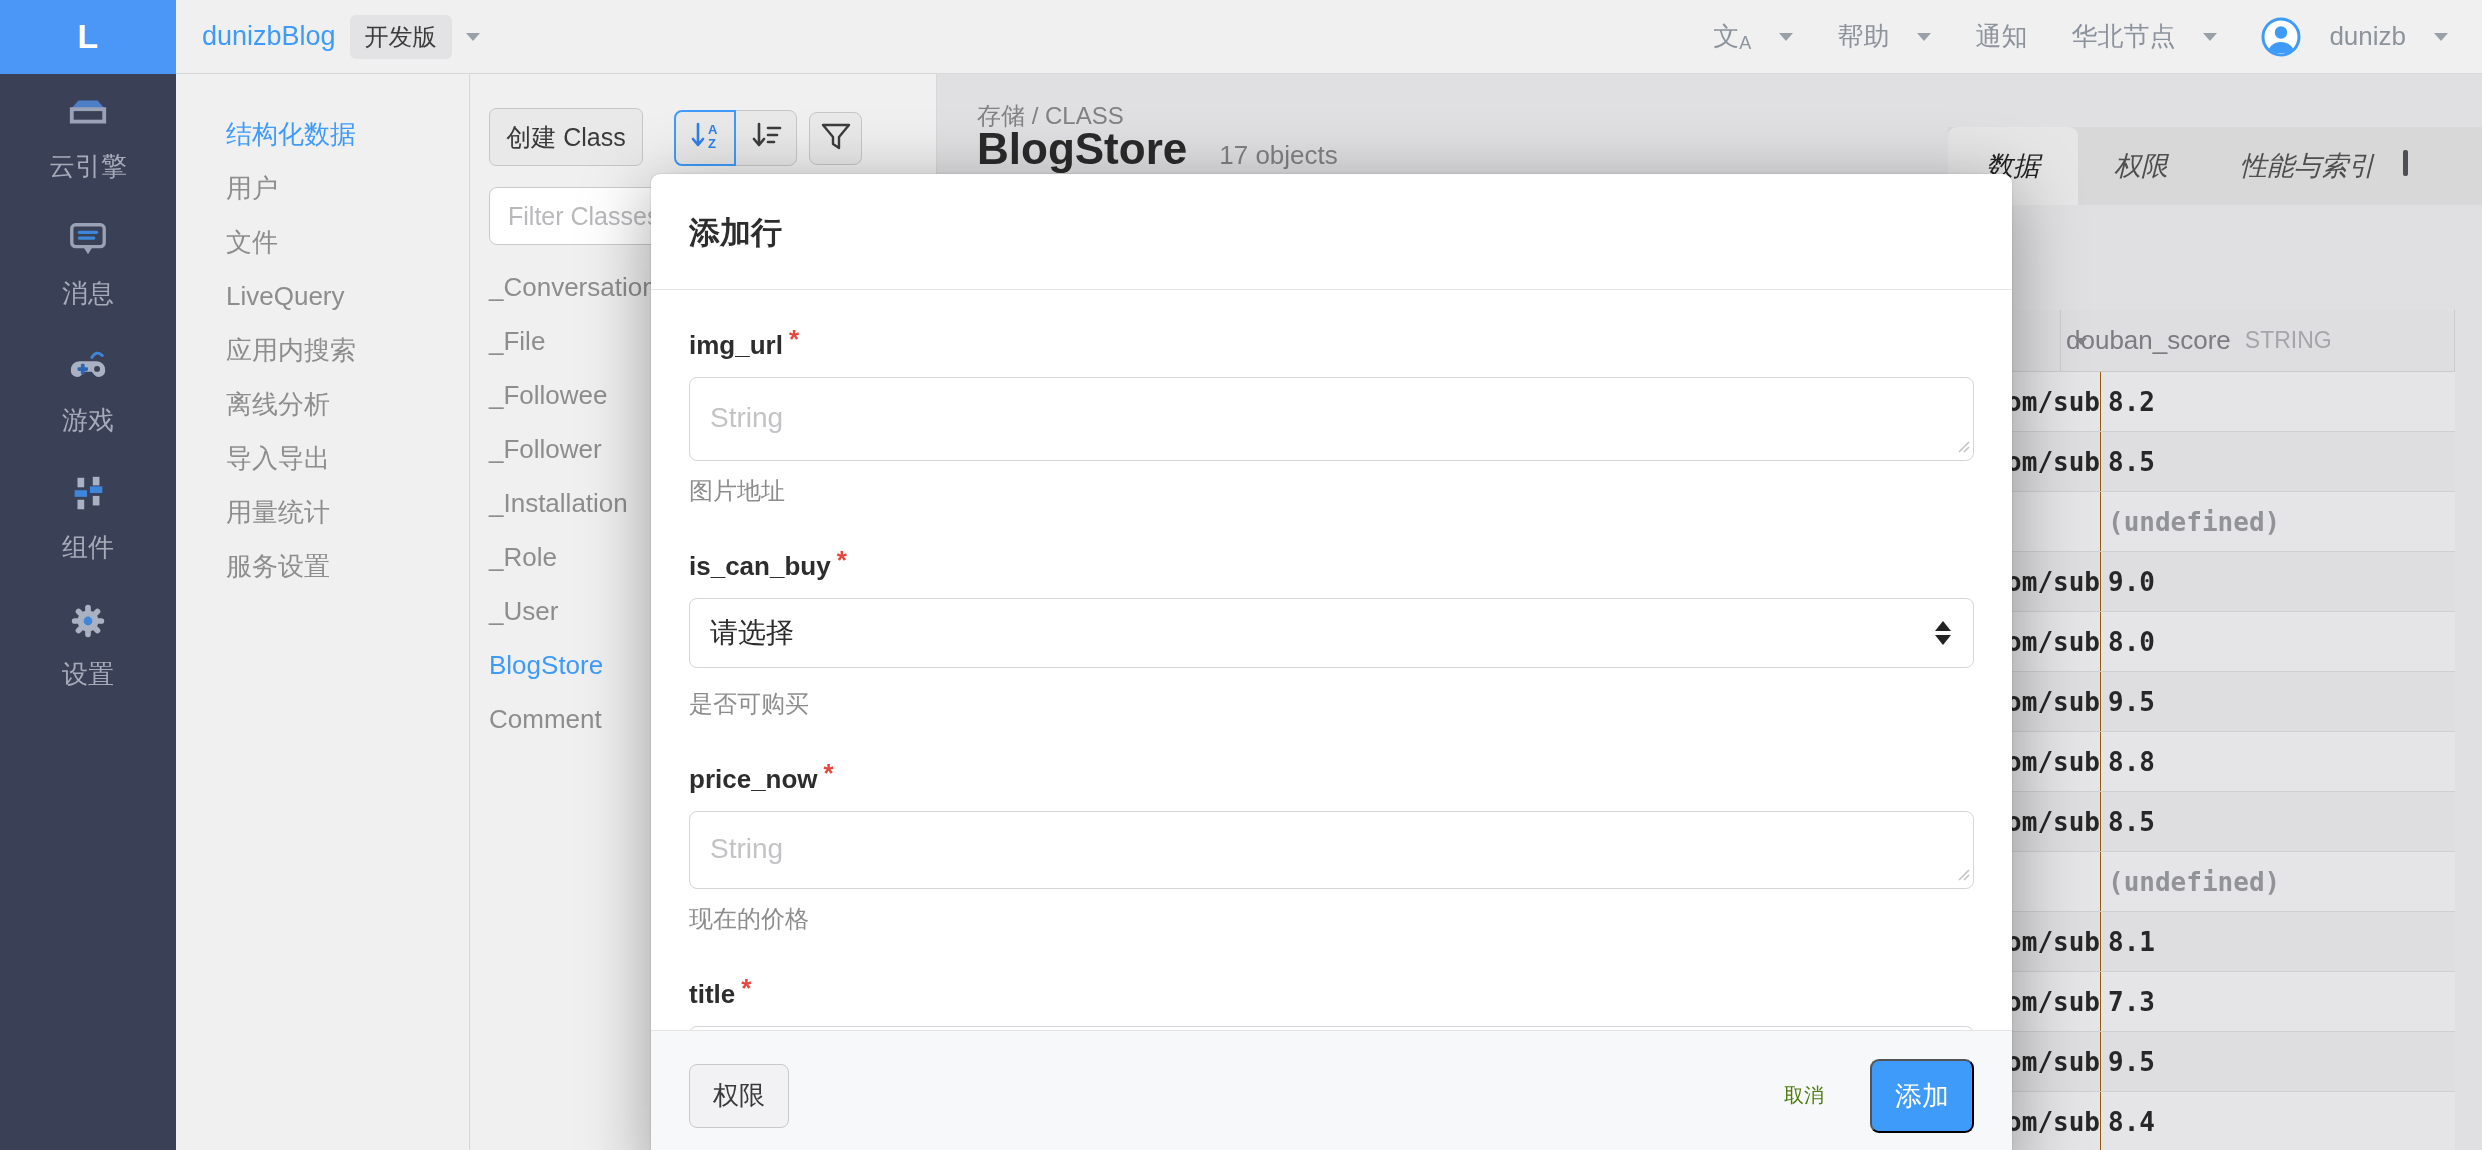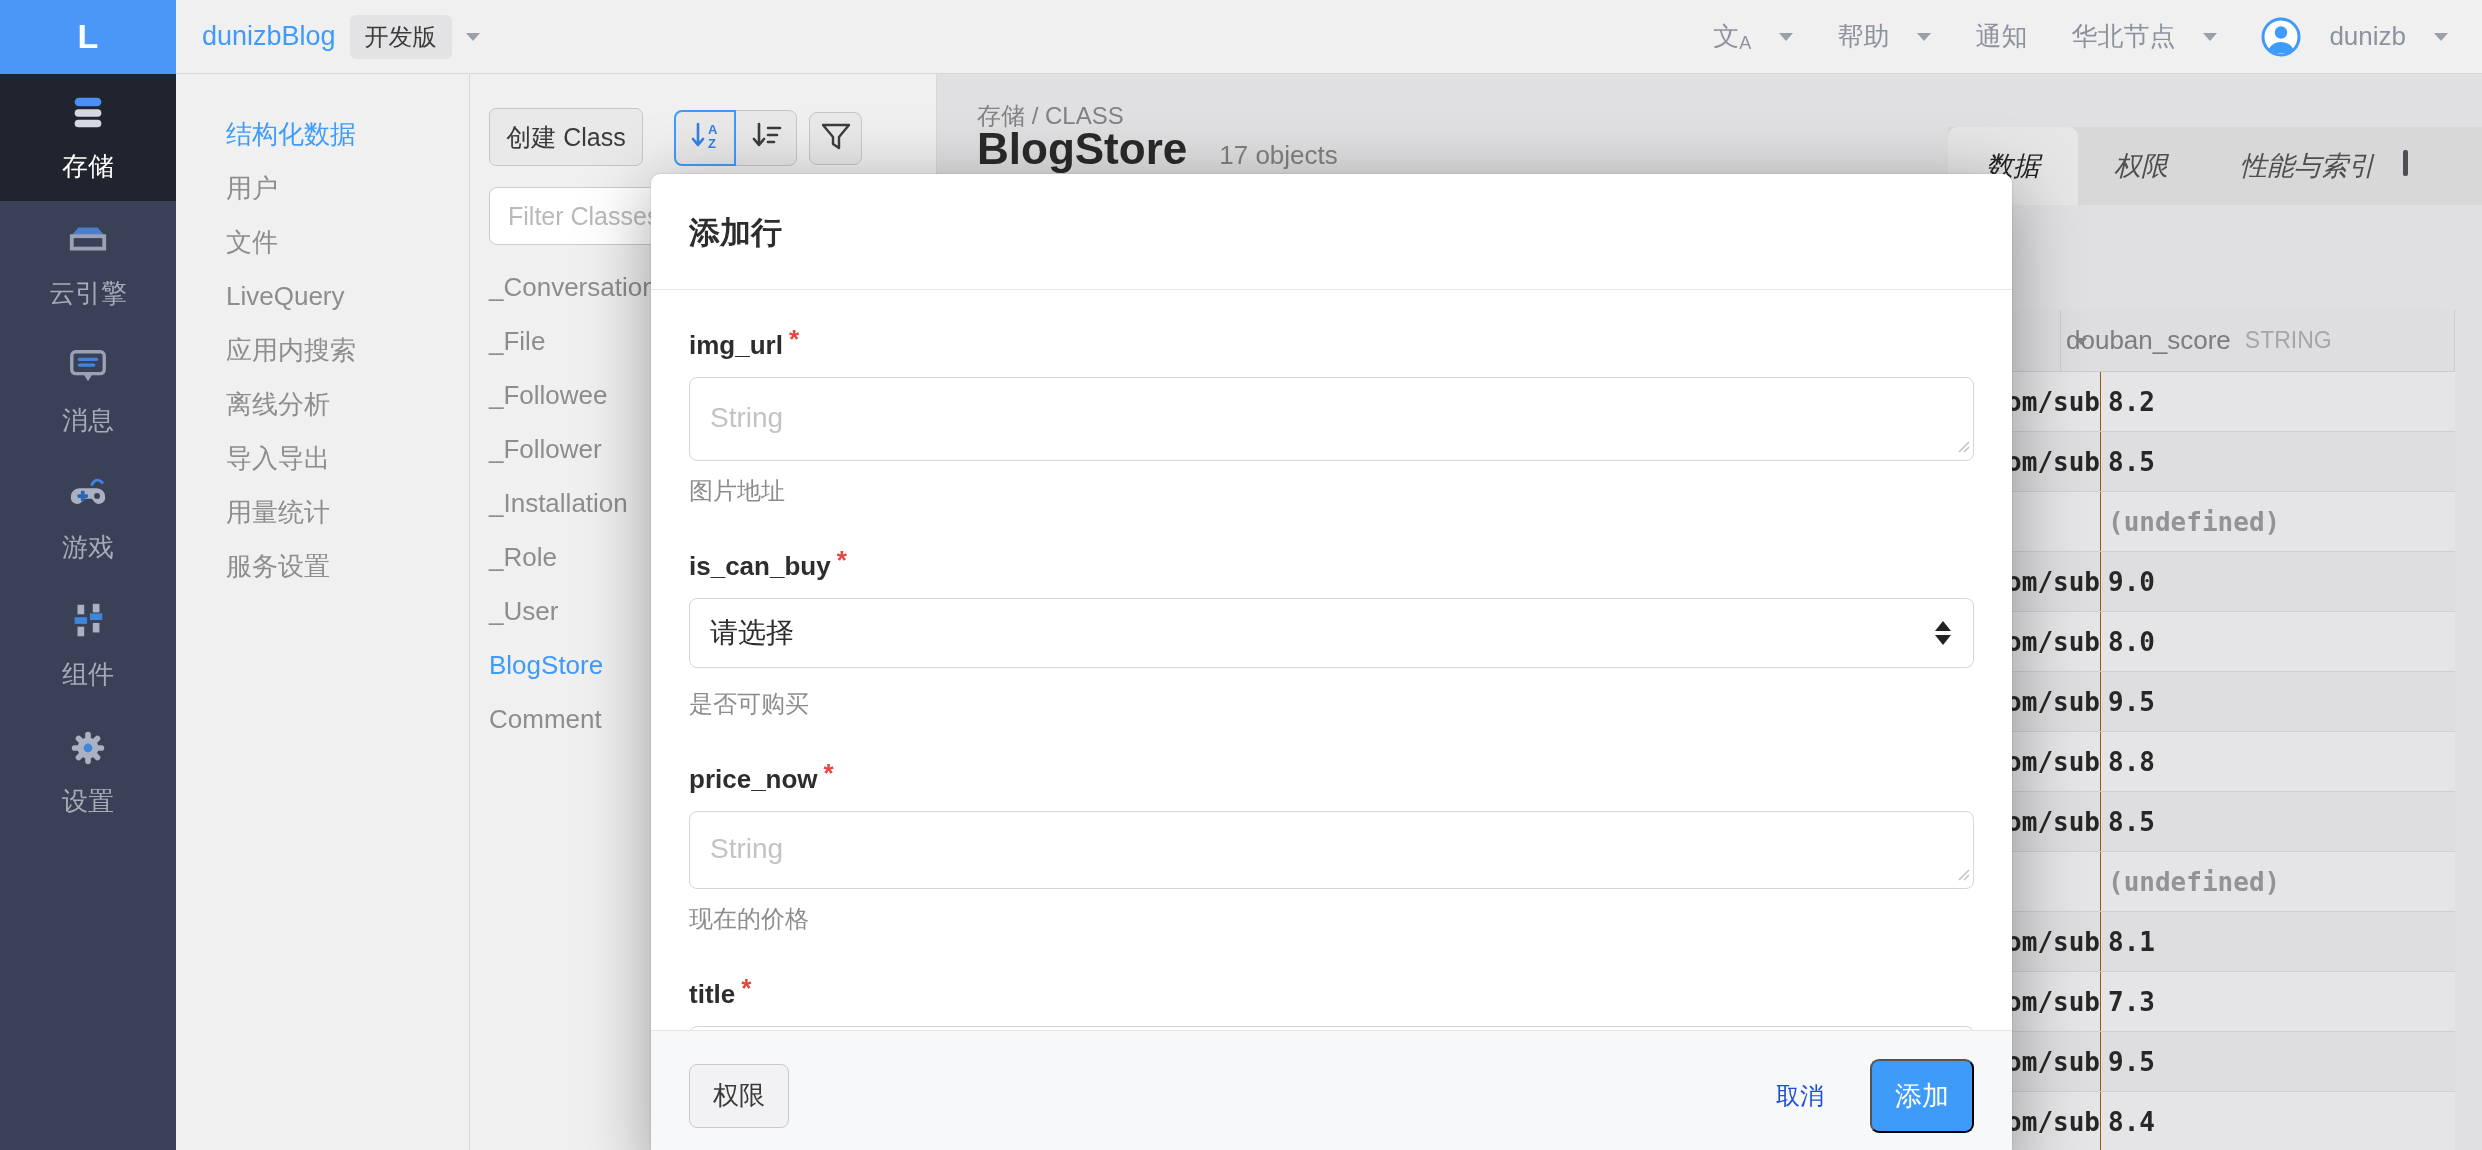--- a/index.html
+++ b/index.html
@@ -114,21 +114,21 @@
   .spinner i { display:block; width:0; height:0; border-left:8px solid transparent; border-right:8px solid transparent; }
   .spinner .up { border-bottom:10px solid #222; }
   .spinner .dn { border-top:10px solid #222; }
   .f-hint { margin-top:14px; font-size:24px; color:#8d8d8d; }
   .f-group.sel .f-hint { margin-top:20px; }
   .m-foot { position:absolute; left:0; right:0; bottom:0; height:144px; background:#f7f8fa;
             border-top:1px solid #e4e4e6; display:flex; align-items:center; padding:0 38px 14px; }
   .perm-btn { width:100px; height:64px; background:#f2f2f4; border:1px solid #c9c9cb; border-radius:8px;
               font-size:26px; color:#3a3a3a; display:flex; align-items:center; justify-content:center; cursor:pointer; }
   .foot-right { margin-left:auto; display:flex; align-items:center; gap:46px; }
-  .cancel-link { color:#1d4ed8; font-size:24px; cursor:pointer; }
+  .cancel-link { color:#4d7c0f; font-size:20px; cursor:pointer; }
   .submit-btn { width:104px; height:74px; background:#3e9bfa; border-radius:9px; color:#fff; font-size:27px;
                 display:flex; align-items:center; justify-content:center; cursor:pointer; }
 </style>
 </head>
 <body>
 
 <div class="stage">
 
   <header class="topbar">
     <div class="logo">L</div>
@@ -168,30 +168,20 @@
             </g>
           </svg>
         </span>
         <span>dunizb</span>
         <span class="chev"></span>
       </div>
     </nav>
   </header>
 
   <aside class="sidebar">
-    <div class="side-item active">
-      <span>
-        <svg width="42" height="42" viewBox="0 0 44 44">
-          <rect x="8" y="6" width="28" height="9" rx="4.5" fill="#4a90f8"></rect>
-          <rect x="8" y="18" width="28" height="8" rx="4" fill="#d4d9e4"></rect>
-          <rect x="8" y="29" width="28" height="8" rx="4" fill="#d4d9e4"></rect>
-        </svg>
-      </span>
-      <span>存储</span>
-    </div>
     <div class="side-item">
       <span>
         <svg width="42" height="42" viewBox="0 0 44 44">
           <polygon points="12,9 32,9 40,18 4,18" fill="#4c7fc8"></polygon>
           <rect x="5" y="18" width="34" height="13" fill="none" stroke="#9aa2b5" stroke-width="4"></rect>
         </svg>
       </span>
       <span>云引擎</span>
     </div>
     <div class="side-item">

